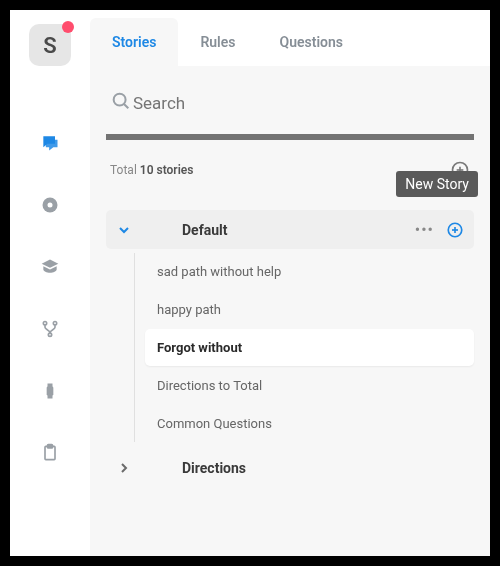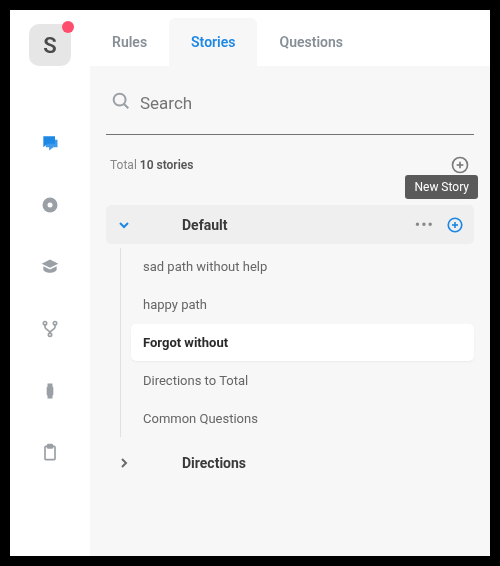--- a/index.html
+++ b/index.html
@@ -12,39 +12,39 @@
   .nav-icons { display: flex; flex-direction: column; gap: 40px; align-items: center; margin-top: 30px; }
   .nav-icon { width: 22px; height: 22px; display: flex; align-items: center; justify-content: center; }
   .nav-icon svg { width: 20px; height: 20px; }
   
   .main { flex: 1; background: #f7f7f7; display: flex; flex-direction: column; }
   .tabs { display: flex; background: #fff; height: 56px; align-items: flex-end; }
   .tab { padding: 16px 22px; font-size: 14px; font-weight: 600; color: #868e96; cursor: pointer; }
   .tab.active { color: #1e88e5; background: #f7f7f7; border-radius: 6px 6px 0 0; }
   
   .content { padding: 18px 16px 0 16px; flex: 1; overflow: hidden; }
-  .search-row { display: flex; align-items: center; gap: 8px; padding: 6px 4px 18px 4px; border-bottom: 1px solid #737373; }
+  .search-row { display: flex; align-items: center; gap: 1px; padding: 6px 4px 18px 4px; border-bottom: 6px solid #737373; }
   .search-row svg { width: 22px; height: 22px; }
   .search-input { border: none; background: transparent; font-size: 17px; color: #9aa0a6; outline: none; flex: 1; }
   
   .total-row { display: flex; justify-content: space-between; align-items: center; margin-top: 20px; padding: 0 4px; font-size: 12px; color: #888; position: relative; text-align: center; }
   .total-row .count { color: #555; font-weight: 600; }
   .plus-top { width: 20px; height: 20px; }
   
-  .tooltip { position: absolute; right: -4px; top: 20px; background: #5a5a5a; color: #fff; font-size: 12px; padding: 5px 9px; border-radius: 3px; white-space: nowrap; z-index: 5; }
+  .tooltip { position: absolute; right: -4px; top: 11px; background: #5a5a5a; color: #fff; font-size: 14px; padding: 5px 9px; border-radius: 3px; white-space: nowrap; z-index: 5; }
   
   .group { margin-top: 30px; }
   .group-header { display: flex; align-items: center; background: #efefef; border-radius: 5px; padding: 10px 10px; position: relative; }
   .group-header.collapsed { background: transparent; }
   .chev { width: 16px; height: 16px; margin-right: 10px; display: flex; align-items: center; justify-content: center; }
   .group-title { font-size: 14px; font-weight: 700; color: #3a3a3a; flex: 1; margin-left: 40px; }
   .group-header .dots { margin-right: 12px; color: #888; font-size: 16px; letter-spacing: 1px; }
   .group-header .plus-right { width: 18px; height: 18px; }
   
-  .story-list { margin-left: 14px; border-left: 1px solid #e0e0e0; padding-left: 10px; margin-top: 4px; }
+  .story-list { margin-left: 28px; border-left: 1px solid #e0e0e0; padding-left: 10px; margin-top: 4px; }
   .story-item { padding: 11px 12px; font-size: 13px; color: #666; border-radius: 5px; margin: 1px 0; cursor: pointer; }
   .story-item.active { background: #fff; color: #2a2a2a; font-weight: 700; box-shadow: 0 1px 2px rgba(0,0,0,0.06); }
 </style>
 </head>
 <body>
 
 <div class="app">
 
   <div class="sidebar">
     <div class="logo">
@@ -88,22 +88,22 @@
         <svg viewBox="0 0 24 24" fill="none" stroke="#9aa0a6" stroke-width="2">
             <rect x="6" y="4" width="12" height="16" rx="1"></rect>
             <rect x="9" y="2" width="6" height="4" rx="1" fill="#9aa0a6"></rect>
           </svg>
       </div>
     </div>
   </div>
 
   <div class="main">
     <div class="tabs">
+      <div class="tab active">Stories</div>
       <div class="tab">Rules</div>
-      <div class="tab active">Stories</div>
       <div class="tab">Questions</div>
     </div>
 
     <div class="content">
       <div class="search-row">
         <span>
           <svg viewBox="0 0 24 24" fill="none" stroke="#9aa0a6" stroke-width="2.2">
               <circle cx="10.5" cy="10.5" r="6.5"></circle>
               <line x1="20" y1="20" x2="15.2" y2="15.2"></line>
             </svg>

